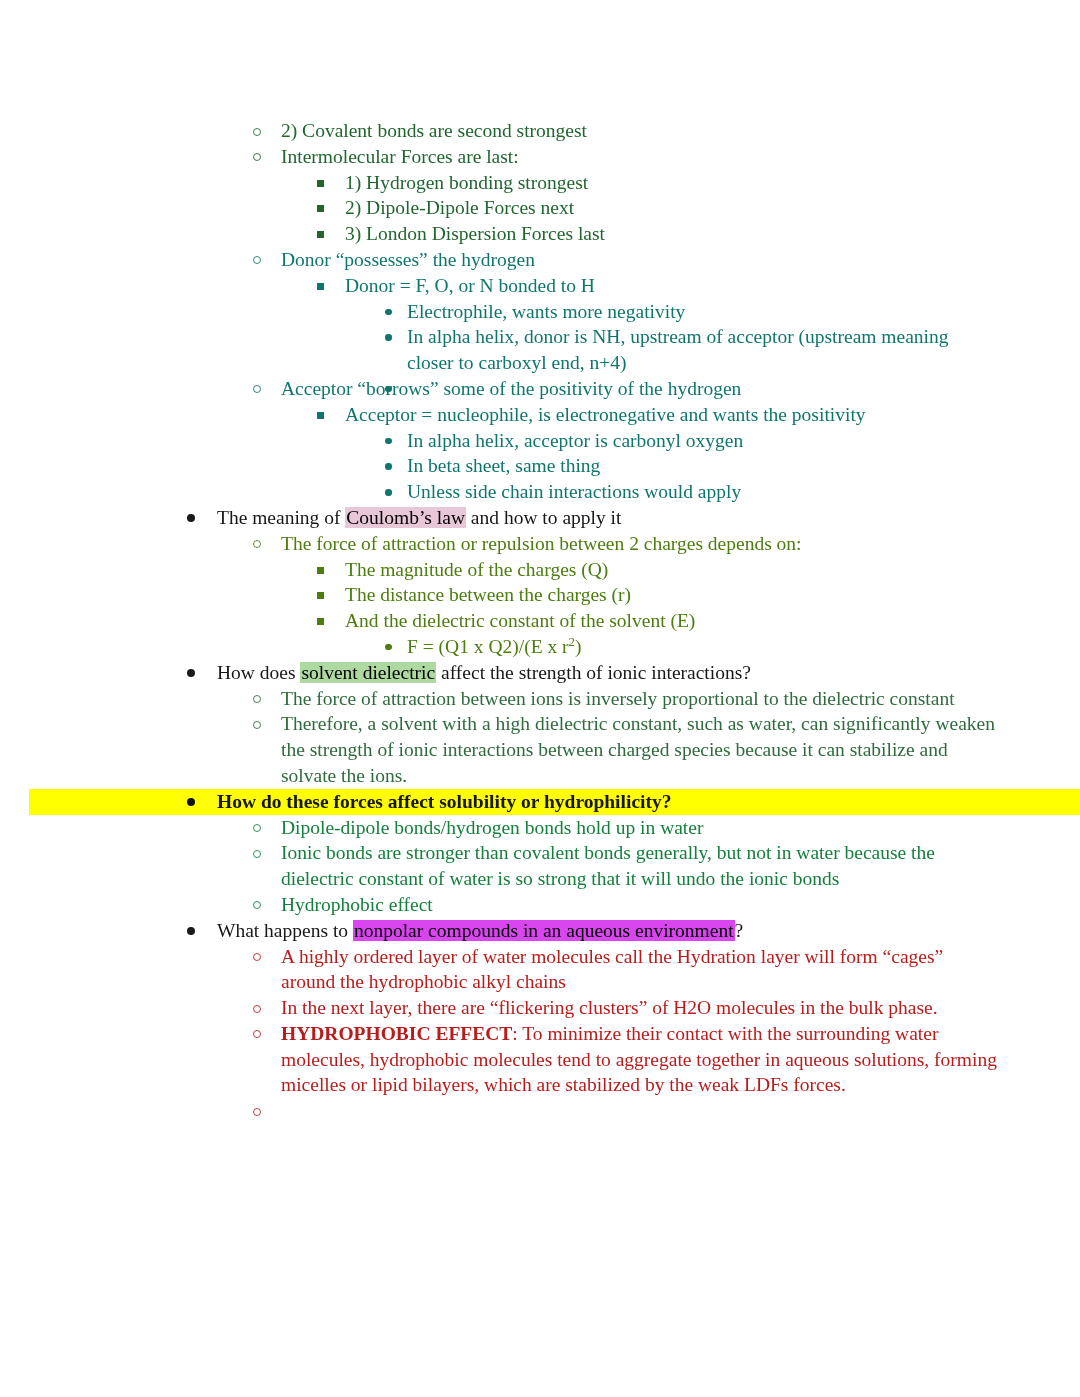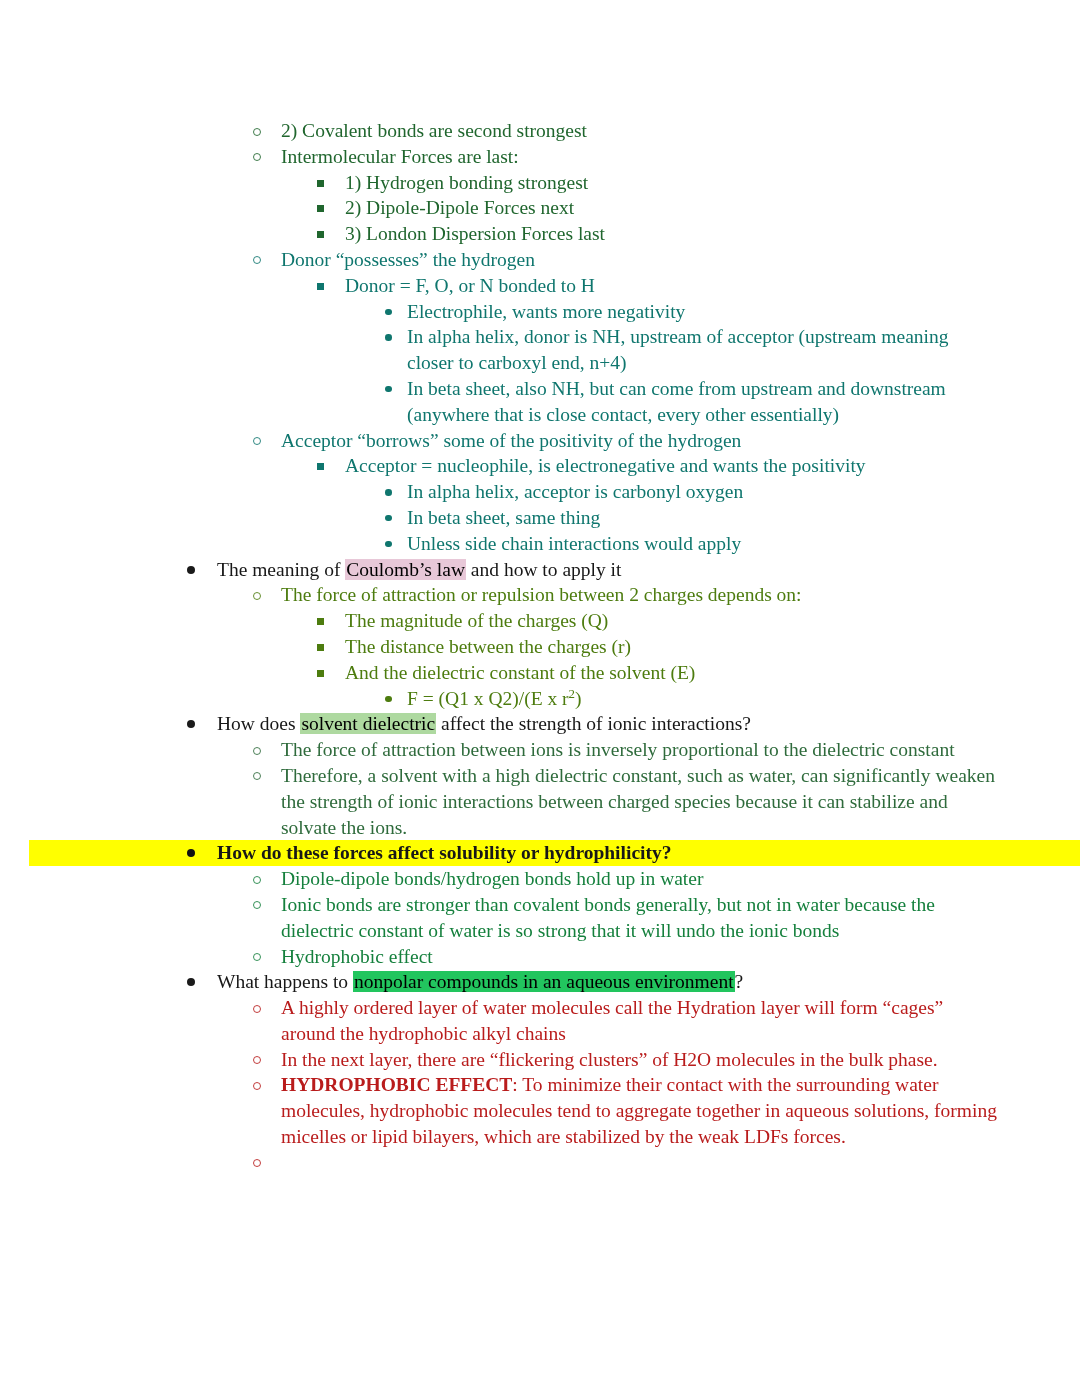--- a/index.html
+++ b/index.html
@@ -96,21 +96,21 @@
   
   .c-green   { color: #20662e; }
   .c-black   { color: #171717; }
   .c-gold    { color: #0f766e; }
   .c-magenta { color: #4d7c0f; }
   .c-dgreen  { color: #2f6b3c; }
   .c-orange  { color: #15803d; }
   .c-blue    { color: #b91c1c; }
   .hl-pink   { background: #e8c8d8; }
   .hl-green  { background: #aed9a0; }
-  .hl-blue   { background: #22c55e; }
+  .hl-blue   { background: #d946ef; }
 
   
   .row-hl-yellow {
     background: #ffff00;
     display: block;
   }
   .row-hl-yellow .b1 { background: #111; }
 
   mark { padding: 0 1px; }
   b, .bold { font-weight: bold; }
@@ -123,21 +123,21 @@
   <div id="doc">
       <div class="line lv2 c-green"><span class="bullet b2"></span><span>2) Covalent bonds are second strongest</span></div>
       <div class="line lv2 c-green"><span class="bullet b2"></span><span>Intermolecular Forces are last:</span></div>
       <div class="line lv3 c-green"><span class="bullet b3"></span><span>1) Hydrogen bonding strongest</span></div>
       <div class="line lv3 c-green"><span class="bullet b3"></span><span>2) Dipole-Dipole Forces next</span></div>
       <div class="line lv3 c-green"><span class="bullet b3"></span><span>3) London Dispersion Forces last</span></div>
       <div class="line lv2 c-gold"><span class="bullet b2"></span><span>Donor “possesses” the hydrogen</span></div>
       <div class="line lv3 c-gold"><span class="bullet b3"></span><span>Donor = F, O, or N bonded to H</span></div>
       <div class="line lv4 c-gold"><span class="bullet b4"></span><span>Electrophile, wants more negativity</span></div>
       <div class="line lv4 c-gold"><span class="bullet b4"></span><span>In alpha helix, donor is NH, upstream of acceptor (upstream meaning closer to carboxyl end, n+4)</span></div>
-      <div class="line lv4 c-gold"><span class="bullet b4"></span><span>In beta sheet, also NH, but can come from upstream and downstream (anywhere that is close contact, every other essentially)</span></div>
+      <div class="line lv4 c-gold"><span class="bullet b4"></span></div>
       <div class="line lv2 c-gold"><span class="bullet b2"></span><span>Acceptor “borrows” some of the positivity of the hydrogen</span></div>
       <div class="line lv3 c-gold"><span class="bullet b3"></span><span>Acceptor = nucleophile, is electronegative and wants the positivity</span></div>
       <div class="line lv4 c-gold"><span class="bullet b4"></span><span>In alpha helix, acceptor is carbonyl oxygen</span></div>
       <div class="line lv4 c-gold"><span class="bullet b4"></span><span>In beta sheet, same thing</span></div>
       <div class="line lv4 c-gold"><span class="bullet b4"></span><span>Unless side chain interactions would apply</span></div>
       <div class="line lv1 c-black"><span class="bullet b1"></span><span><span>The meaning of </span><mark class="hl-pink">Coulomb’s law</mark><span> and how to apply it</span></span></div>
       <div class="line lv2 c-magenta"><span class="bullet b2"></span><span>The force of attraction or repulsion between 2 charges depends on:</span></div>
       <div class="line lv3 c-magenta"><span class="bullet b3"></span><span>The magnitude of the charges (Q)</span></div>
       <div class="line lv3 c-magenta"><span class="bullet b3"></span><span>The distance between the charges (r)</span></div>
       <div class="line lv3 c-magenta"><span class="bullet b3"></span><span>And the dielectric constant of the solvent (E)</span></div>

